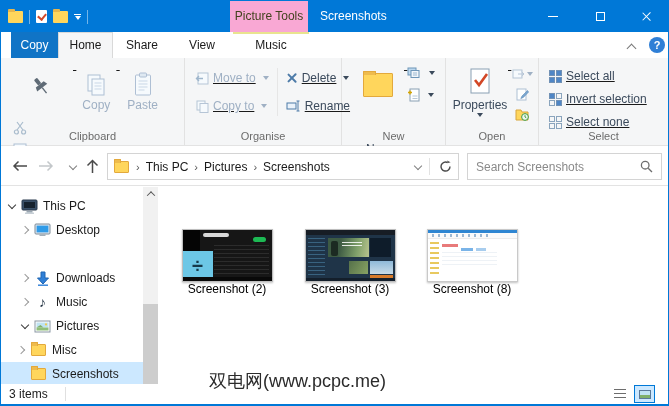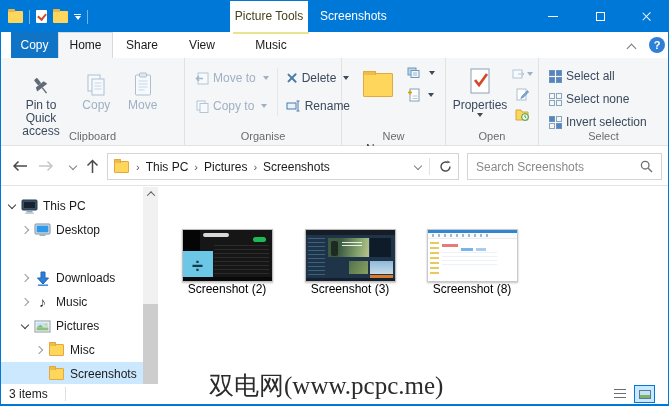--- a/index.html
+++ b/index.html
@@ -13,21 +13,21 @@
   .titlebar{position:absolute;top:0;left:0;right:0;height:31px;background:#0078d7;}
   .qat{position:absolute;left:7px;top:0;height:31px;display:flex;align-items:center;gap:6px;}
   .qat .sep{width:1px;height:14px;background:rgba(255,255,255,.45);}
   .mini-folder{width:15px;height:12px;position:relative;background:#ffd65c;border-radius:1px;}
   .mini-folder:before{content:"";position:absolute;top:-2px;left:0;width:7px;height:3px;background:#e8b64c;border-radius:1px 1px 0 0;}
   .mini-doc{width:11px;height:13px;background:#fff;border-radius:1px;position:relative;}
   .mini-doc:after{content:"";position:absolute;left:2px;top:3px;width:6px;height:4px;border-left:2px solid #d34a2b;border-bottom:2px solid #d34a2b;transform:rotate(-50deg);}
   .qat-caret{display:flex;flex-direction:column;align-items:center;gap:1px;}
   .qat-caret .bar{width:7px;height:1px;background:#fff;}
   .qat-caret .tri{width:0;height:0;border-left:3.5px solid transparent;border-right:3.5px solid transparent;border-top:4px solid #fff;}
-  .ctx-tab{position:absolute;left:229px;top:0;width:78px;height:31px;background:#ffffff;
+  .ctx-tab{position:absolute;left:229px;top:0;width:78px;height:31px;background:#f9a8d4;
     color:#44431f;text-align:center;line-height:31px;font-size:12px;}
   .win-title{position:absolute;left:319px;top:0;height:31px;line-height:31px;color:#fff;font-size:12px;}
   .cap{position:absolute;top:0;width:46px;height:31px;display:flex;align-items:center;justify-content:center;}
   .cap-min{left:529px;}.cap-max{left:576px;}.cap-close{left:622px;}
   .glyph-min{width:10px;height:1px;background:#fff;}
   .glyph-max{width:9px;height:9px;border:1px solid #fff;}
   .glyph-close{position:relative;width:11px;height:11px;}
   .glyph-close:before,.glyph-close:after{content:"";position:absolute;left:5px;top:0;width:1.4px;height:11px;background:#fff;}
   .glyph-close:before{transform:rotate(45deg);} .glyph-close:after{transform:rotate(-45deg);}
   
@@ -38,21 +38,21 @@
   .rtab-share{left:112px;width:58px;}
   .rtab-view{left:170px;width:62px;}
   .rtab-manage{left:232px;width:76px;border-top:2px solid #e9e48e;line-height:23px;}
   .collapse-chev{position:absolute;left:627px;top:10px;width:8px;height:8px;}
   .collapse-chev:before{content:"";position:absolute;left:0;top:3px;width:6px;height:6px;border-left:1.5px solid #777;border-top:1.5px solid #777;transform:rotate(45deg);}
   .help-circle{position:absolute;left:648px;top:36px;width:16px;height:16px;border-radius:50%;background:#2f7fd6;color:#fff;
     font-size:11px;font-weight:bold;text-align:center;line-height:16px;}
   .tabrow .help-circle{top:5px;}
   
   .ribbon{position:absolute;top:57px;left:0;right:0;height:88px;background:#f5f6f7;border-bottom:1px solid #e3e3e3;display:flex;}
-  .rgroup{position:relative;height:100%;border-right:1px solid #e2e2e2;flex:none;}
+  .rgroup{position:relative;height:100%;border-right:1px solid #e2e2e2;flex:none;text-decoration:underline;}
   .rlabel{position:absolute;bottom:3px;left:0;right:0;text-align:center;color:#6b6b6b;font-size:11px;}
   .g-clip{width:184px;}.g-org{width:157px;}.g-new{width:104px;}.g-open{width:93px;}.g-sel{flex:1;}
   .bigcol{display:inline-flex;flex-direction:column;align-items:center;vertical-align:top;padding-top:5px;cursor:default;}
   .bigcol .bicon{height:34px;display:flex;align-items:flex-end;justify-content:center;}
   .bigcol .blabel{margin-top:2px;text-align:center;line-height:13px;color:#3b4a5c;}
   .dis{color:#9fb0c4 !important;}
   .smallcol{display:inline-flex;flex-direction:column;gap:3px;vertical-align:top;padding-top:7px;}
   .sbtn{width:22px;height:18px;display:flex;align-items:center;justify-content:center;}
   .caret{width:0;height:0;border-left:3px solid transparent;border-right:3px solid transparent;border-top:4px solid #3b4a5c;display:inline-block;margin-left:3px;}
   .caret.pale{border-top-color:#9fb0c4;}
@@ -96,21 +96,21 @@
   
   .main{position:absolute;top:186px;left:0;right:0;bottom:20px;background:#fff;}
   .sidebar{position:absolute;left:0;top:0;bottom:0;width:157px;background:#fff;}
   .trow{position:absolute;left:0;width:142px;height:24px;display:flex;align-items:center;}
   .trow.sel{background:#cce8ff;}
   .chev{width:14px;height:14px;position:relative;flex:none;}
   .chev.r:before{content:"";position:absolute;left:4px;top:4px;width:5px;height:5px;border-top:1.4px solid #9a9a9a;border-right:1.4px solid #9a9a9a;transform:rotate(45deg);}
   .chev.d:before{content:"";position:absolute;left:4px;top:3px;width:5px;height:5px;border-right:1.6px solid #3c3c3c;border-bottom:1.6px solid #3c3c3c;transform:rotate(45deg);}
   .ticon{width:17px;height:16px;margin:0 5px 0 2px;flex:none;display:flex;align-items:center;justify-content:center;}
   .tlabel{white-space:nowrap;}
-  .pad0{padding-left:4px;}.pad1{padding-left:17px;}.pad2{padding-left:31px;}
+  .pad0{padding-left:4px;}.pad1{padding-left:17px;}.pad2{padding-left:13px;}
   .sscroll{position:absolute;right:0;top:0;bottom:0;width:15px;background:#f1f1f1;}
   .sscroll .up{height:14px;display:flex;align-items:center;justify-content:center;}
   .sscroll .up:before{content:"";width:5px;height:5px;border-left:1.4px solid #555;border-top:1.4px solid #555;transform:rotate(45deg) translate(1px,1px);}
   .sthumb{position:absolute;left:0;right:0;top:117px;bottom:0;background:#cdcdcd;}
   .content{position:absolute;left:157px;right:0;top:0;bottom:0;background:#fff;}
   
   .fitem{position:absolute;top:42px;width:122px;text-align:center;cursor:default;}
   .fi-1{left:8px;}.fi-2{left:131px;}.fi-3{left:253px;}
   .thumbbox{width:91px;height:53px;margin:0 auto;position:relative;box-shadow:0 1px 2px rgba(0,0,0,.25);border:1px solid #bdbdbd;overflow:hidden;}
   .fname{margin-top:0;font-size:12px;color:#000;}
@@ -146,22 +146,22 @@
   .tc .dots{position:absolute;left:4px;top:4px;width:60px;height:3px;
     background:repeating-linear-gradient(90deg,#9db8d2 0 2px,transparent 2px 6px);}
   .tc .side{position:absolute;left:2px;top:12px;width:9px;bottom:4px;
     background:repeating-linear-gradient(180deg,#e8c95f 0 2px,transparent 2px 5px);}
   .tc .red{position:absolute;left:14px;top:14px;width:16px;height:3px;background:#e87a7a;}
   .tc .blue1{position:absolute;left:33px;top:18px;width:12px;height:3px;background:#7ab4e8;}
   .tc .blue2{position:absolute;left:48px;top:18px;width:10px;height:3px;background:#a8cdee;}
   .tc .faint{position:absolute;left:14px;top:22px;width:55px;height:14px;
     background:repeating-linear-gradient(180deg,#eef2f6 0 1px,transparent 1px 4px);}
   
-  .watermark{position:absolute;left:208px;top:368px;z-index:6;font-family:Liberation Serif, serif;
-    font-size:25px;color:#2b2b2b;letter-spacing:0;}
+  .watermark{position:absolute;left:208px;top:368px;z-index:6;font-family:Liberation Sans, sans-serif;
+    font-size:18px;color:#2b2b2b;letter-spacing:0;}
   
   .statusbar{position:absolute;left:0;right:0;bottom:0;height:20px;background:#fff;}
   .scount{position:absolute;left:8px;top:0;line-height:20px;color:#1a1a1a;}
   .ssep{position:absolute;left:64px;top:3px;width:1px;height:14px;background:#e0e0e0;}
   .viewbtn{position:absolute;top:1px;width:21px;height:18px;display:flex;align-items:center;justify-content:center;}
   .vb-details{right:38px;}
   .vb-thumbs{right:13px;border:1px solid #0078d7;background:#cce8ff;}
   .det-glyph{width:12px;height:10px;
     background:repeating-linear-gradient(180deg,#6d6d6d 0 1px,transparent 1px 4px);}
   .thm-glyph{width:12px;height:9px;background:linear-gradient(180deg,#bfe3f2 60%,#7fb069 60%);border:1px solid #5b7a99;}
@@ -214,41 +214,40 @@
         <div class="bigcol" style="width:64px;">
           <div class="bicon">
             <svg width="20" height="22" viewBox="0 0 20 22">
                 <g transform="rotate(-38 10 11)" fill="#5f6b76">
                   <rect x="8" y="2" width="4" height="7" rx="1"></rect>
                   <path d="M5 9 h10 l1.4 4 H3.6z"></path>
                   <rect x="9.3" y="13" width="1.4" height="7"></rect>
                 </g>
               </svg>
           </div>
-          <div class="blabel">Pin to Quick access</div>
         </div>
         <div class="bigcol" style="width:40px;">
           <div class="bicon">
             <svg width="22" height="24" viewBox="0 0 22 24">
                 <rect x="3" y="2" width="12" height="16" fill="#f6fafd" stroke="#aebfd4"></rect>
                 <rect x="7" y="6" width="12" height="16" fill="#f6fafd" stroke="#aebfd4"></rect>
                 <path d="M9.5 10h7M9.5 13h7M9.5 16h7" stroke="#c9d7e6"></path>
               </svg>
           </div>
           <div class="blabel dis">Copy</div>
         </div>
         <div class="bigcol" style="width:46px;">
           <div class="bicon">
             <svg width="20" height="25" viewBox="0 0 20 25">
                 <rect x="2.5" y="3" width="15" height="20" rx="1" fill="#f6fafd" stroke="#aebfd4"></rect>
                 <rect x="6.5" y="1" width="7" height="4" rx="1" fill="#dfe9f2" stroke="#aebfd4"></rect>
                 <path d="M5.5 9h9M5.5 12h9M5.5 15h9M5.5 18h6" stroke="#c9d7e6"></path>
               </svg>
           </div>
-          <div class="blabel dis">Move</div>
+          <div class="blabel dis">Paste</div>
         </div>
         <div class="smallcol">
           <div class="sbtn">
             <svg width="14" height="14" viewBox="0 0 14 14">
                 <g stroke="#a9bccd" fill="none" stroke-width="1.2">
                   <path d="M4 1 L10 9 M10 1 L4 9"></path>
                   <circle cx="3.4" cy="11" r="2"></circle>
                   <circle cx="10.6" cy="11" r="2"></circle>
                 </g>
               </svg>
@@ -382,36 +381,36 @@
         <div class="rowbtn">
           <span class="selgrid">
               <i></i>
               <i></i>
               <i></i>
               <i></i>
             </span>
           <span>Select all</span>
         </div>
         <div class="rowbtn">
+          <span class="selgrid inv">
+              <i></i>
+              <i></i>
+              <i></i>
+              <i></i>
+            </span>
+          <span>Invert selection</span>
+        </div>
+        <div class="rowbtn">
           <span class="selgrid none">
               <i></i>
               <i></i>
               <i></i>
               <i></i>
             </span>
           <span>Select none</span>
-        </div>
-        <div class="rowbtn">
-          <span class="selgrid inv">
-              <i></i>
-              <i></i>
-              <i></i>
-              <i></i>
-            </span>
-          <span>Invert selection</span>
         </div>
       </div>
       <div class="rlabel">Select</div>
     </div>
   </div>
 
   <div class="addressband">
     <div class="navbtn nav-back">
       <svg width="16" height="12" viewBox="0 0 16 12">
           <path d="M15 6 H2 M6.5 1.5 L2 6 l4.5 4.5" stroke="#4a4a4a" stroke-width="1.5" fill="none"></path>

